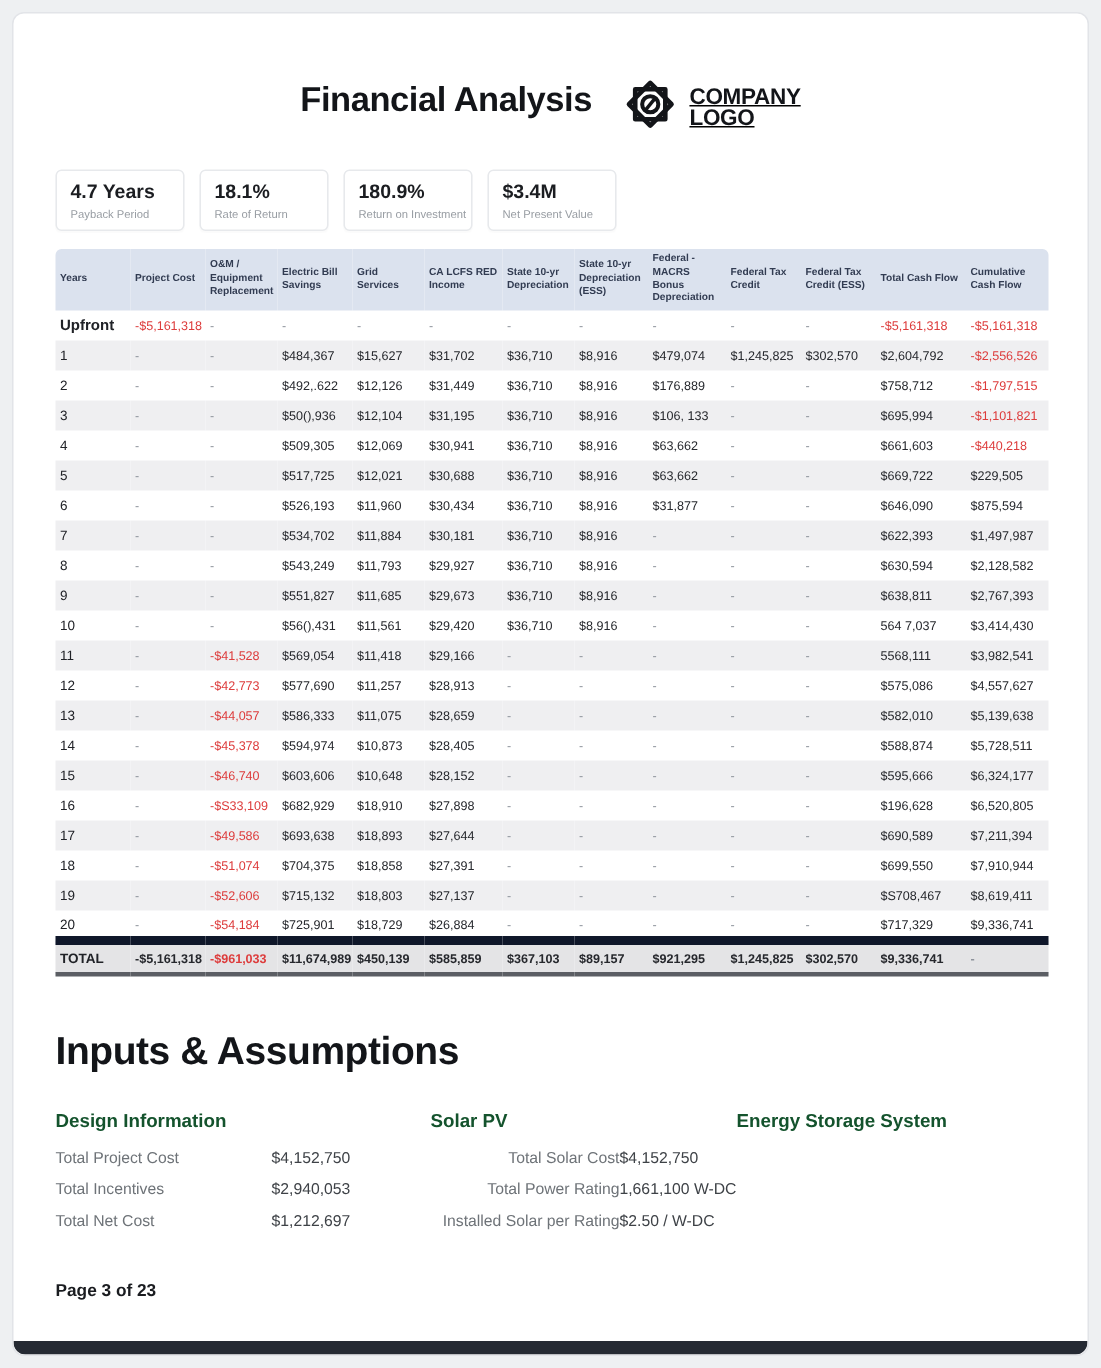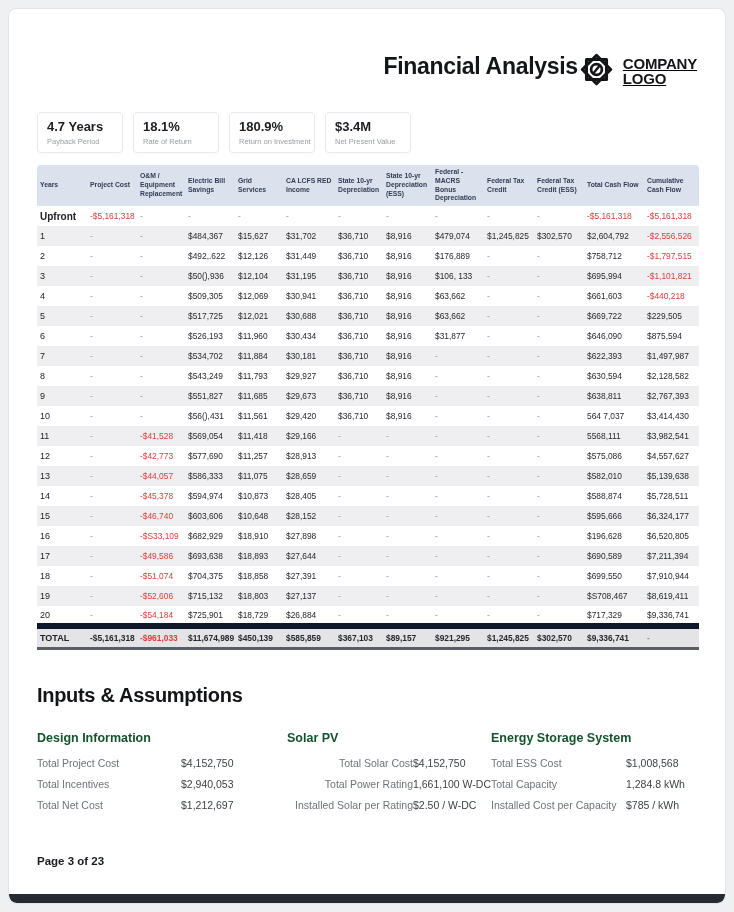--- a/index.html
+++ b/index.html
@@ -2,21 +2,21 @@
 <html><head>
 <meta charset="utf-8">
 <style>
   * { margin:0; padding:0; box-sizing:border-box; }
   html,body { width:734px; height:912px; }
   body { background:#eef0f2; font-family:"Liberation Sans", sans-serif; position:relative; }
   .page-card { position:absolute; inset:8px; background:#ffffff; border:1px solid #e2e4e8; border-radius:8px; overflow:hidden; }
   .content { padding:44px 28px 0 28px; }
 
   
-  .top-row { display:flex; justify-content:flex-end; align-items:flex-start; }
+  .top-row { display:flex; justify-content:center; align-items:flex-start;gap:20px; }
   .page-title { font-size:23px; font-weight:700; color:#131519; letter-spacing:-0.3px; }
   .logo { display:flex; align-items:center; gap:8px; margin-top:-2px;text-decoration:underline; }
   .logo-text { font-size:15px; font-weight:700; color:#131519; line-height:0.95; letter-spacing:-0.2px; }
 
   
   .metrics { display:flex; gap:10px; margin-top:20px; }
   .metric-card { width:86px; height:41px; background:#fff; border:1px solid #e7e9ec; border-radius:4px; padding:6px 9px 0 9px; box-shadow:0 1px 1px rgba(0,0,0,0.02); }
   .metric-value { font-size:13px; font-weight:700; color:#1b1d21; }
   .metric-label { font-size:7.5px; color:#989da3; margin-top:3px; white-space:nowrap; }
 
@@ -28,21 +28,21 @@
   tbody td, tbody th { font-size:8.4px; color:#26282d; text-align:left; padding:0 1px 0 3px; height:20px; white-space:nowrap; font-weight:400; }
   tbody th.year { font-size:9px; color:#202227; }
   tbody tr:nth-child(even) { background:#efeff1; }
   tbody tr.total-row { background:#e4e4e6; border-top:6px solid #0f172a; border-bottom:3px solid #5b5e64; }
   tbody tr.total-row td, tbody tr.total-row th { font-weight:700; height:22px; }
   tbody tr.upfront-row th.year { font-weight:700; font-size:10px; }
   td.red { color:#dd3c3c; }
   td.dash { color:#8d929b; }
 
   
-  .section-title { margin-top:34px; font-size:20px; font-weight:700; color:#131519; letter-spacing:-0.3px; }
+  .section-title { margin-top:34px; font-size:26px; font-weight:700; color:#131519; letter-spacing:-0.3px; }
   .kv-grid { display:grid; grid-template-columns:250px 204px 1fr; margin-top:24px; }
   .kv-col-title { font-size:12.5px; font-weight:700; color:#14532d; margin-bottom:12px; }
   .kv-row { display:flex; height:21px; align-items:flex-start; }
   .kv-label { font-size:10.5px; color:#6e7378; }
   .kv-value { font-size:10.5px; color:#3e4247; }
   .col-design .kv-label { width:144px; }
   .col-solar  .kv-label { width:126px;text-align:right; }
   .col-ess    .kv-label { width:135px; }
 
   .page-number { position:absolute; left:28px; bottom:36px; font-size:11.5px; font-weight:700; color:#1a1c20; }
@@ -492,33 +492,19 @@
               <span class="kv-value">1,661,100 W-DC</span>
             </div>
             <div class="kv-row">
               <span class="kv-label">Installed Solar per Rating</span>
               <span class="kv-value">$2.50 / W-DC</span>
             </div>
           </div>
       </div>
       <div class="col-ess">
         <div class="kv-col-title">Energy Storage System</div>
-        <div id="kv-ess">
-            <div class="kv-row">
-              <span class="kv-label">Total ESS Cost</span>
-              <span class="kv-value">$1,008,568</span>
-            </div>
-            <div class="kv-row">
-              <span class="kv-label">Total Capacity</span>
-              <span class="kv-value">1,284.8 kWh</span>
-            </div>
-            <div class="kv-row">
-              <span class="kv-label">Installed Cost per Capacity</span>
-              <span class="kv-value">$785 / kWh</span>
-            </div>
-          </div>
       </div>
     </div>
   </div>
 
   <div class="page-number">Page 3 of 23</div>
   <div class="footer-bar"></div>
 </div>
 
 </body></html>

